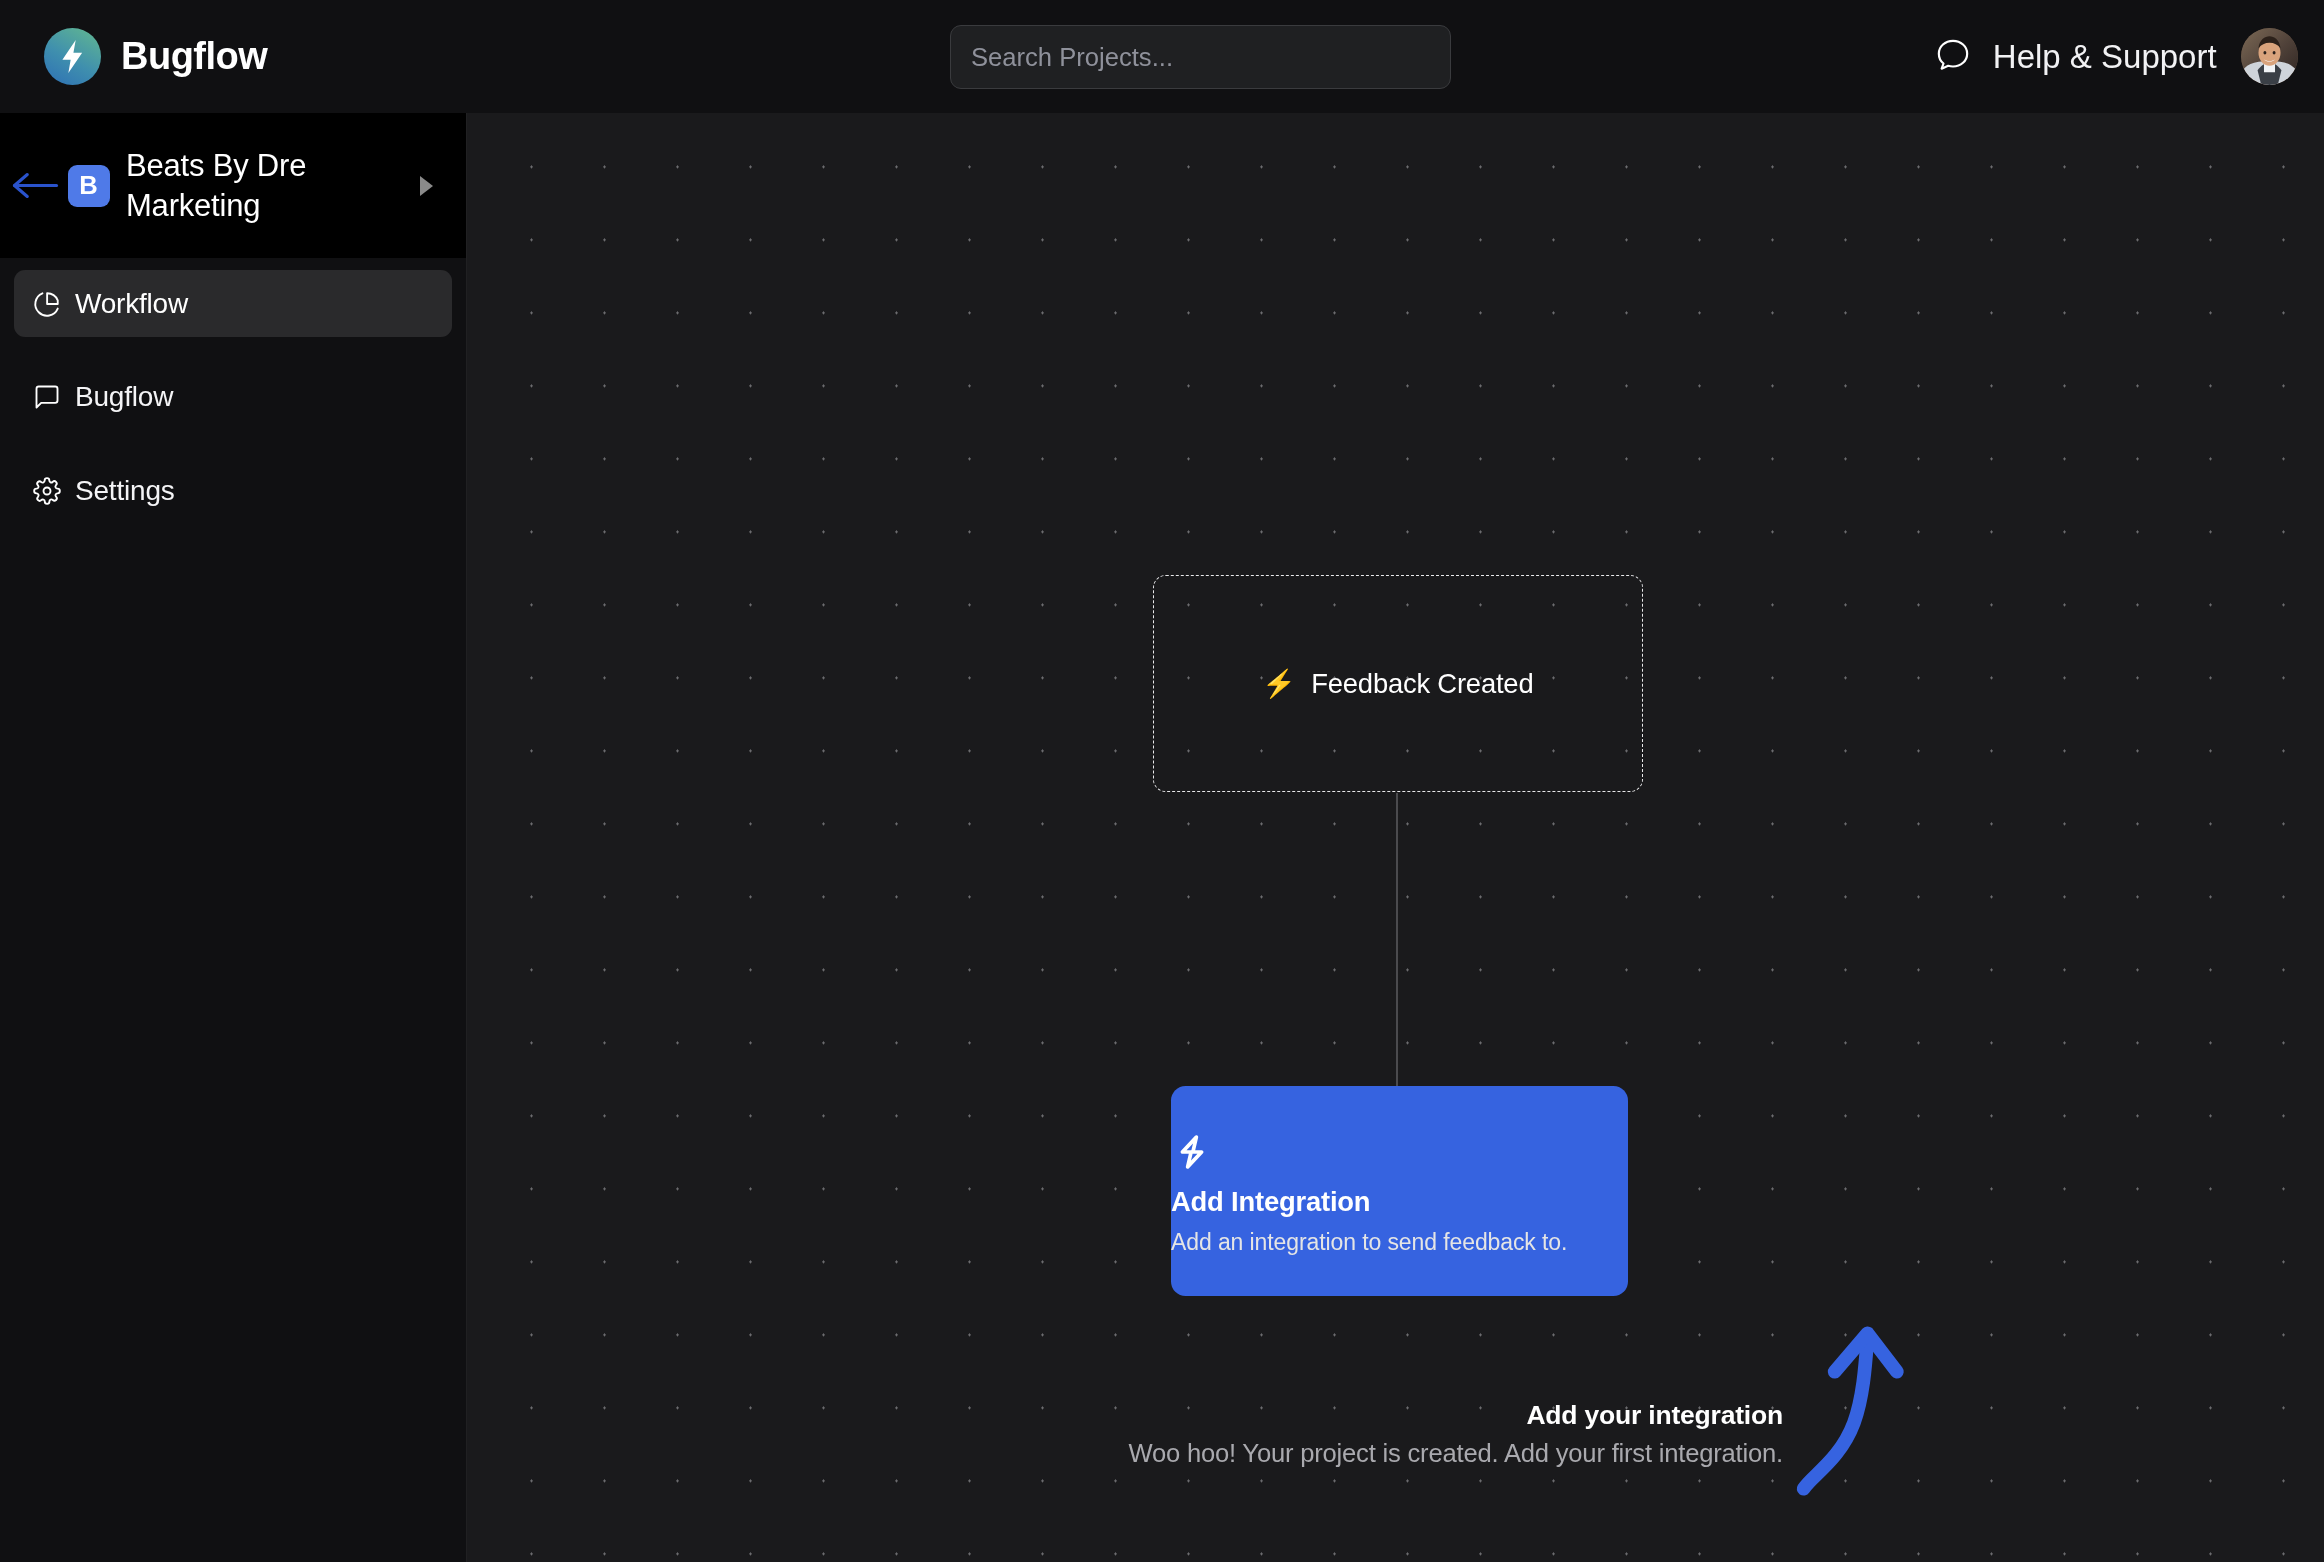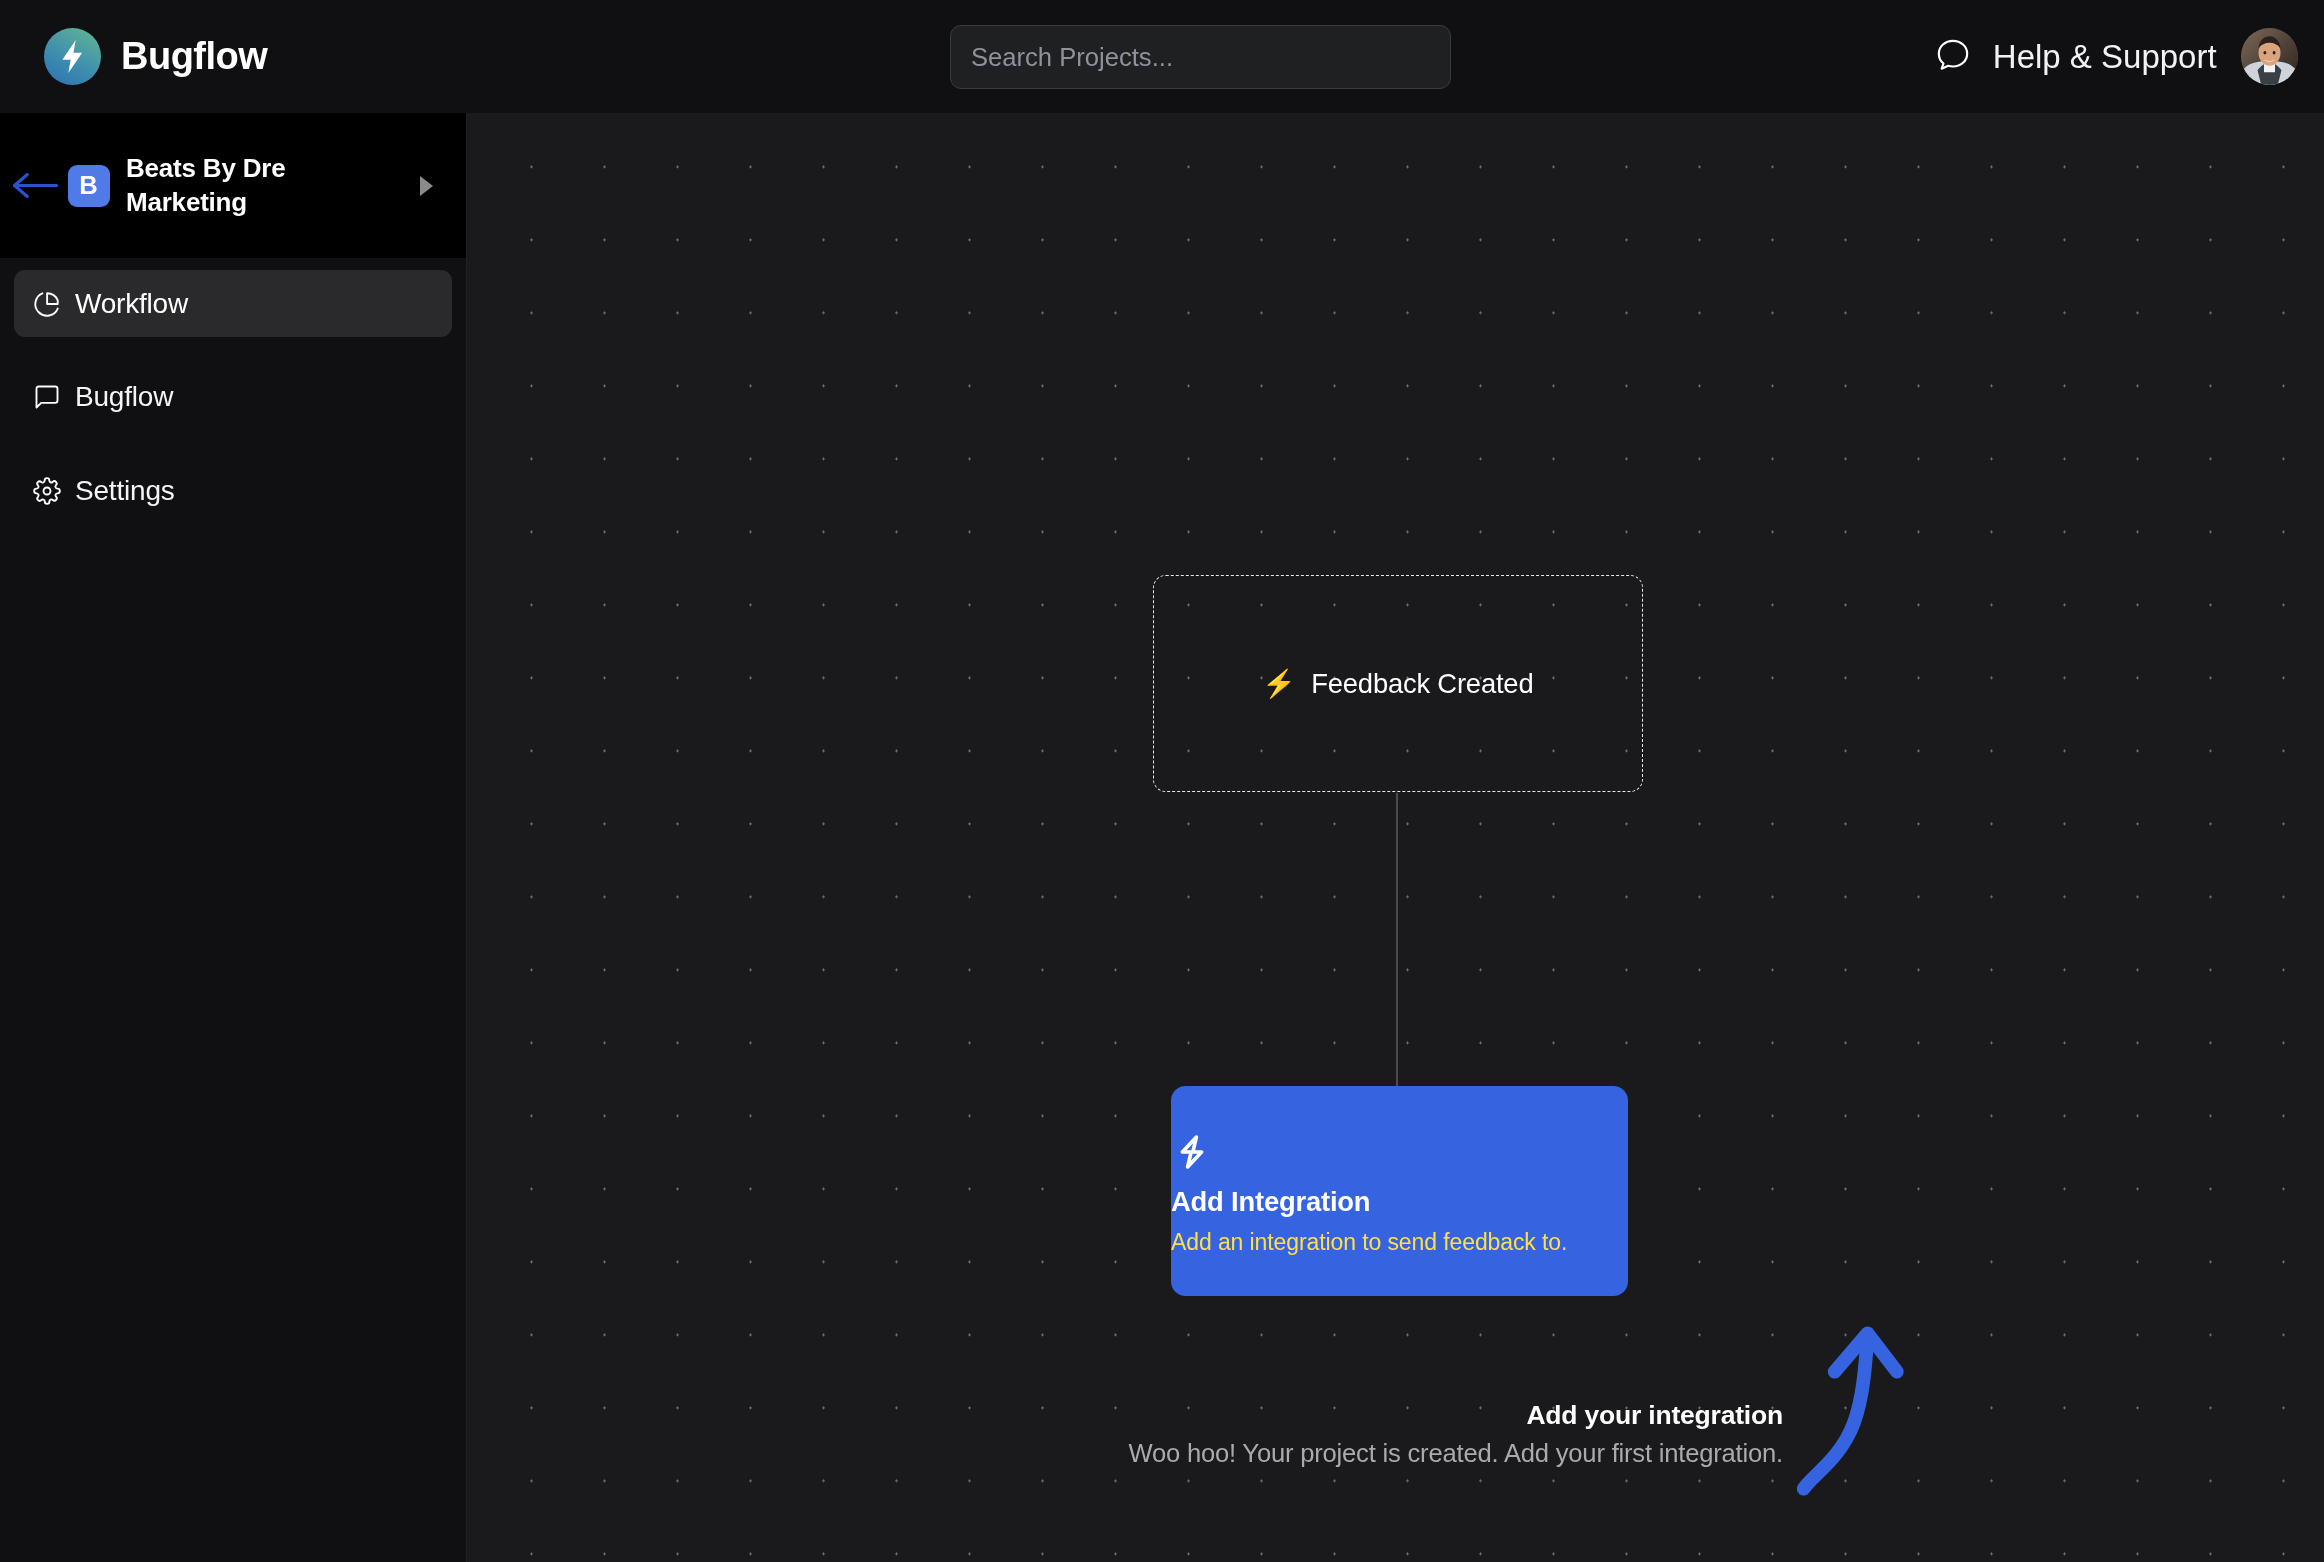--- a/index.html
+++ b/index.html
@@ -139,22 +139,22 @@
     width: 42px; height: 42px;
     border-radius: 9.1px;
     background: #4f7ae8;
     color: #ffffff;
     font-size: 25.6px;
     font-weight: bold;
     display: flex; align-items: center; justify-content: center;
     margin-right: 16.4px;
   }
   .proj-name {
-    font-size: 26px;
-    font-weight: bold;
+    font-size: 31px;
+    font-weight: normal;
     color: #ffffff;
     line-height: 1.28;
     letter-spacing: -0.2px;
     max-width: 247px;
   }
   .proj-caret {
     position: absolute;
     right: 33px;
     top: 50%;
     transform: translateY(-50%);
@@ -263,21 +263,21 @@
   }
   .node-action-title {
     font-size: 27.4px;
     font-weight: bold;
     color: #ffffff;
     letter-spacing: -0.2px;
     margin-bottom: 11px;
   }
   .node-action-sub {
     font-size: 23px;
-    color: #fde047;
+    color: #e5e5e5;
     letter-spacing: -0.1px;
   }
 
   
   .hint {
     position: absolute;
     left: 110px;
     top: 1287px;
     width: 1206px;
     text-align: right;

